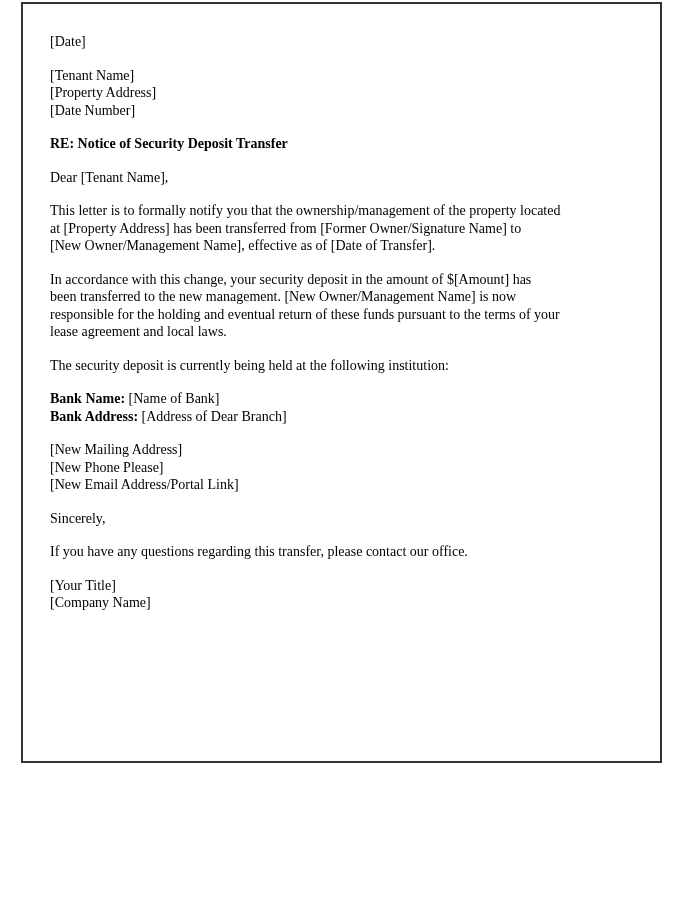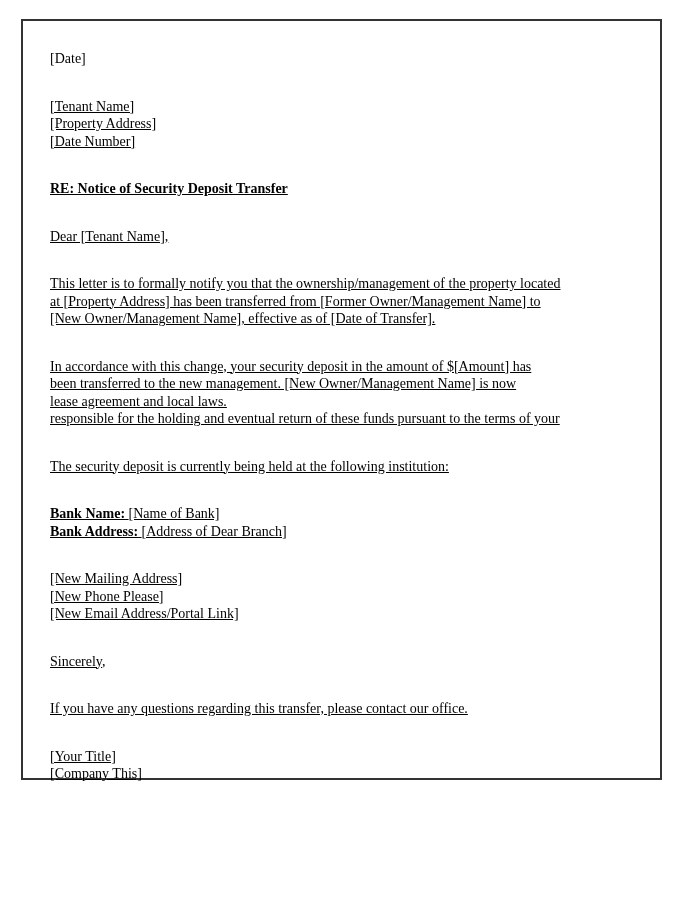--- a/index.html
+++ b/index.html
@@ -8,35 +8,34 @@
     background: #ffffff;
   }
   body {
     width: 700px;
     height: 900px;
     position: relative;
   }
   .letter-frame {
     position: absolute;
     left: 21px;
-    top: 19px;
+    top: 2px;
     width: 641px;
     height: 761px;
     box-sizing: border-box;
     border: 2px solid #333333;
     background: #ffffff;
     padding: 29px 10px 0 27px;
     font-family: "Liberation Serif", "DejaVu Serif", serif;
     font-size: 14px;
     line-height: 17.5px;
     color: #000000;
   }
   .block + .block {
-    margin-top: 30px;
-    text-decoration: underline;
+    margin-top: 16px;
   }
   .line {
     white-space: nowrap;
   }
   .b {
     font-weight: bold;
   }
 </style>
 </head>
 <body>
@@ -56,29 +55,29 @@
   <div class="block">
     <div class="line b">RE: Notice of Security Deposit Transfer</div>
   </div>
 
   <div class="block">
     <div class="line">Dear [Tenant Name],</div>
   </div>
 
   <div class="block">
     <div class="line">This letter is to formally notify you that the ownership/management of the property located</div>
-    <div class="line">at [Property Address] has been transferred from [Former Owner/Management Name] to</div>
+    <div class="line">at [Property Address] has been transferred from [Former Owner/Signature Name] to</div>
     <div class="line">[New Owner/Management Name], effective as of [Date of Transfer].</div>
   </div>
 
   <div class="block">
     <div class="line">In accordance with this change, your security deposit in the amount of $[Amount] has</div>
     <div class="line">been transferred to the new management. [New Owner/Management Name] is now</div>
+    <div class="line">responsible for the holding and eventual return of these funds pursuant to the terms of your</div>
     <div class="line">lease agreement and local laws.</div>
-    <div class="line">responsible for the holding and eventual return of these funds pursuant to the terms of your</div>
   </div>
 
   <div class="block">
     <div class="line">The security deposit is currently being held at the following institution:</div>
   </div>
 
   <div class="block">
     <div class="line"><span class="b">Bank Name:</span> <span>[Name of Bank]</span></div>
     <div class="line"><span class="b">Bank Address:</span> <span>[Address of Dear Branch]</span></div>
   </div>
@@ -93,16 +92,16 @@
   <div class="block">
     <div class="line">Sincerely,</div>
   </div>
 
   <div class="block">
     <div class="line">If you have any questions regarding this transfer, please contact our office.</div>
   </div>
 
   <div class="block">
     <div class="line">[Your Title]</div>
-    <div class="line">[Company This]</div>
+    <div class="line">[Company Name]</div>
   </div>
 
 </div>
 
 </body></html>

